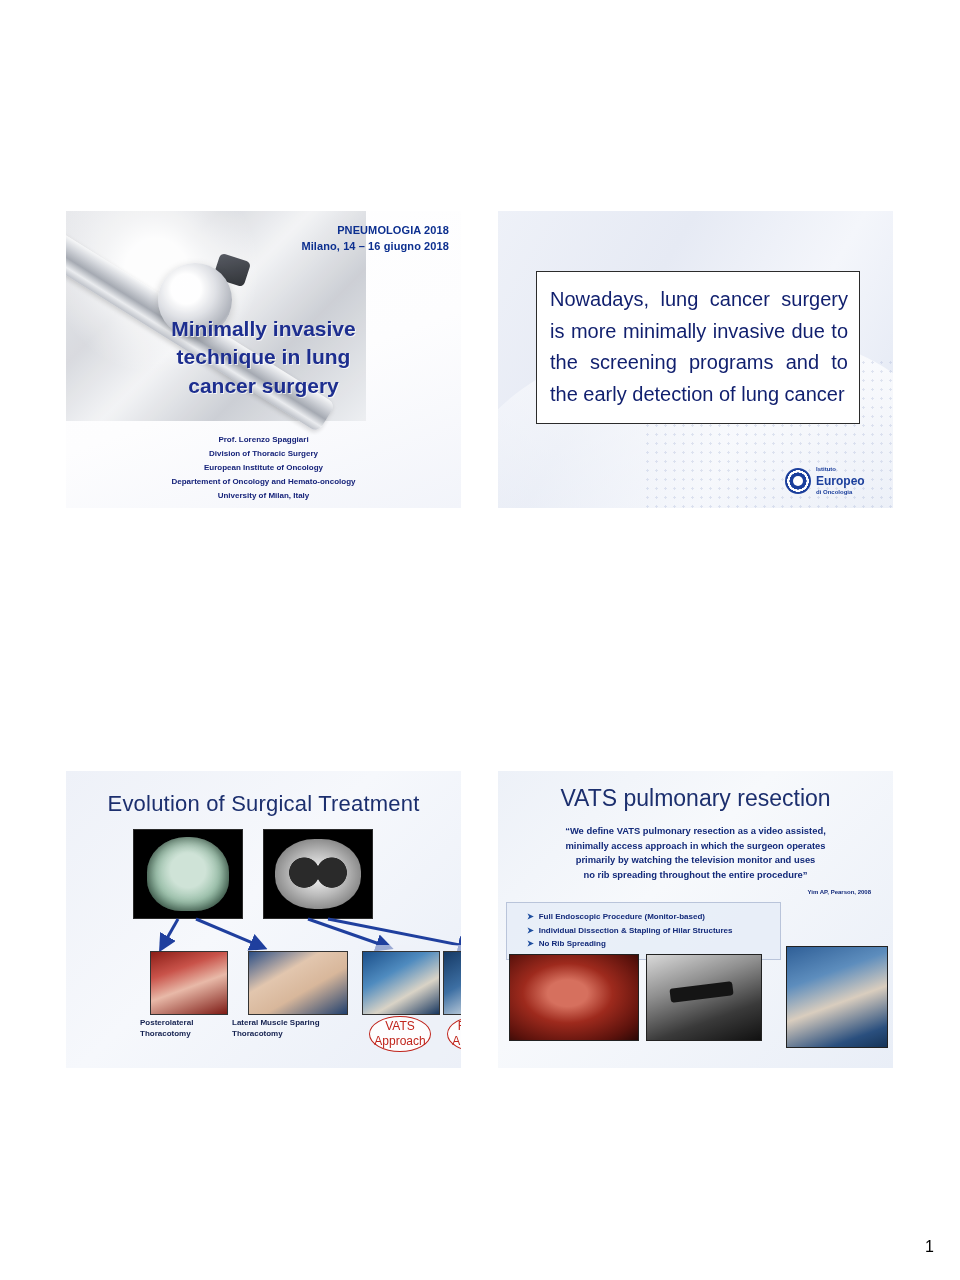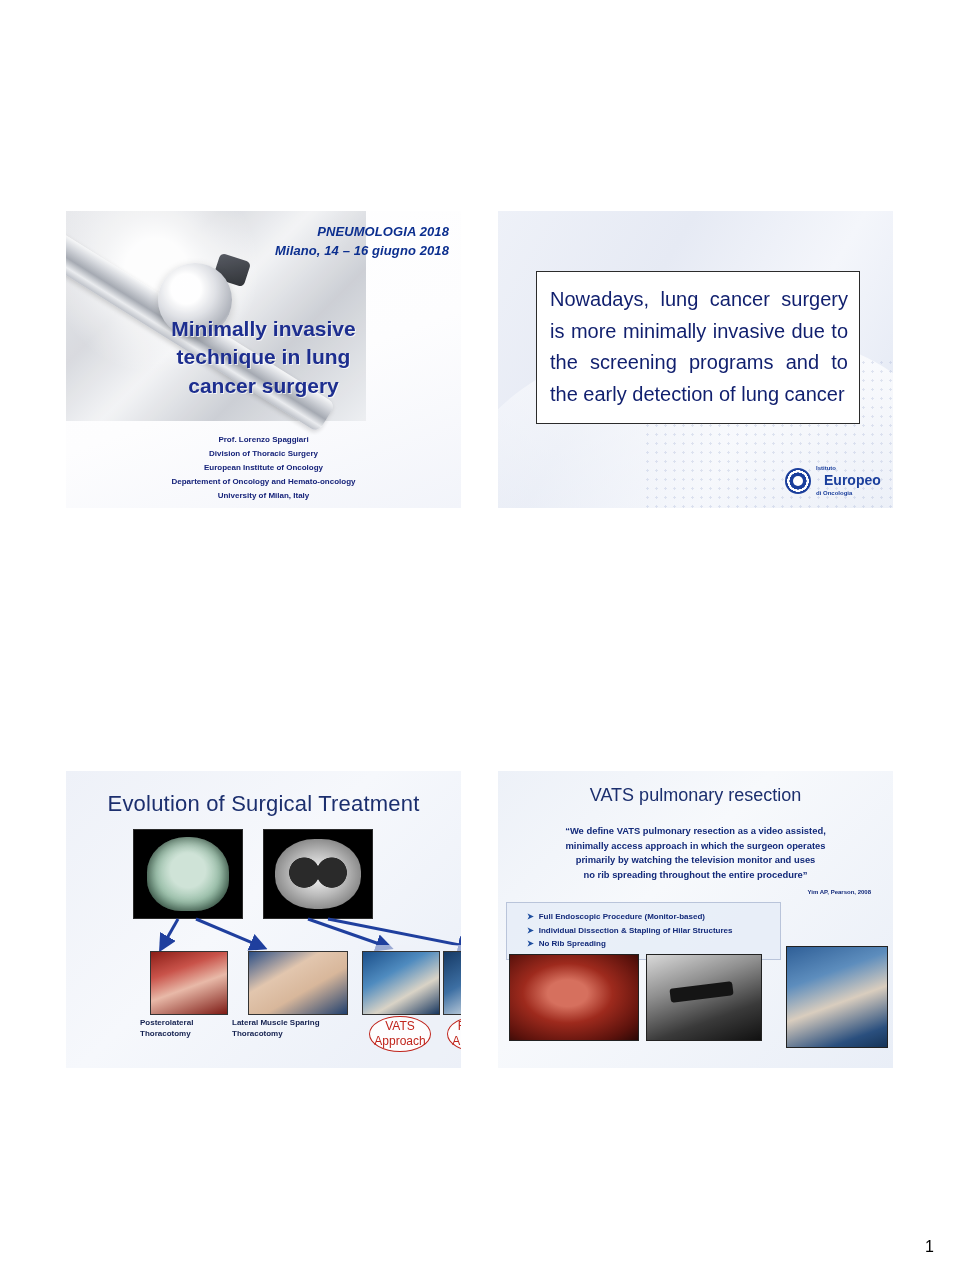--- a/index.html
+++ b/index.html
@@ -75,24 +75,23 @@
     border-radius: 5px;
     transform: rotate(18deg);
   }
   #slide1 .conf {
     position: absolute;
     right: 12px;
     top: 12px;
     text-align: right;
     color: #0c2f8f;
     font-weight: bold;
-    font-size: 13px;
+    font-size: 11px;
     line-height: 1.45;
     letter-spacing: 0.1px;
-    font-style: italic;
   }
   #slide1 .title {
     position: absolute;
     left: 0;
     right: 0;
     top: 104px;
     text-align: center;
     color: #1d2e8f;
     font-weight: bold;
     font-size: 21px;
@@ -183,21 +182,21 @@
     background: #fff;
     box-shadow: 0 0 0 2px #1b3f9c;
   }
   #slide2 .logo-text {
     color: #1b3f9c;
     font-size: 7px;
     font-weight: bold;
     line-height: 1.25;
   }
   #slide2 .logo-text .l1 { font-size: 6px; }
-  #slide2 .logo-text .l2 { font-size: 14px; margin-left: 8px; }
+  #slide2 .logo-text .l2 { font-size: 12px; }
 
   
   #slide3 {
     left: 66px;
     top: 771px;
     width: 395px;
     height: 297px;
     background: linear-gradient(135deg, #eef1f8 0%, #f6f8fc 45%, #e9eef7 100%);
   }
   #slide3 .s3title {
@@ -301,21 +300,21 @@
     height: 297px;
     background: linear-gradient(135deg, #edf1f8 0%, #f7f9fc 40%, #e9eef7 100%);
   }
   #slide4 .s4title {
     position: absolute;
     left: 0;
     right: 0;
     top: 14px;
     text-align: center;
     color: #1c2f6e;
-    font-size: 18px;
+    font-size: 23px;
   }
   #slide4 .quote {
     position: absolute;
     left: 18px;
     right: 18px;
     top: 53px;
     text-align: center;
     color: #132a7a;
     font-weight: bold;
     font-size: 9.4px;

